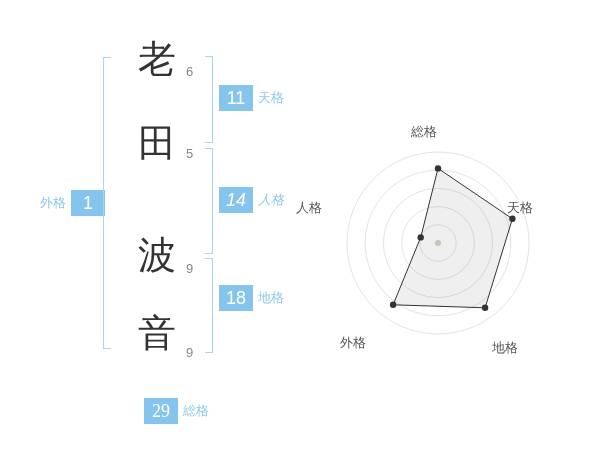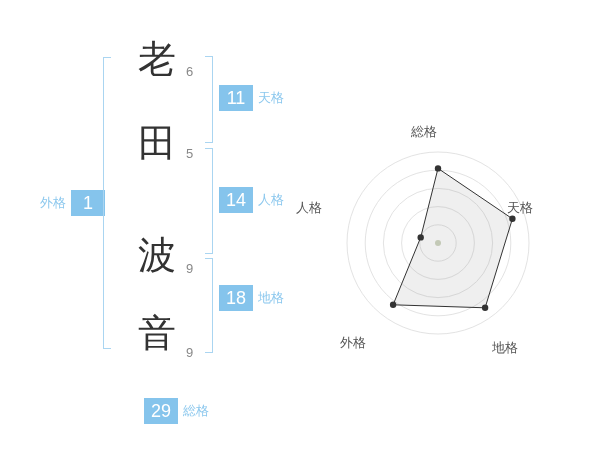--- a/index.html
+++ b/index.html
@@ -57,30 +57,30 @@
   <div class="abs strokes" style="left:186px;top:345px;">9</div>
 
   <div class="abs bracket open-left" style="left:205px;top:56px;height:85px;"></div>
   <div class="abs bracket open-left" style="left:205px;top:148px;height:104px;"></div>
   <div class="abs bracket open-left" style="left:205px;top:258px;height:93px;"></div>
 
   <div class="abs kaku-row" style="left:219px;top:85px;">
     <span class="badge">11</span>
     <span class="kaku-label">天格</span>
   </div>
-  <div class="abs kaku-row" style="left:219px;top:187px;">
+  <div class="abs kaku-row" style="left:219px;top:187px;font-style:italic;">
     <span class="badge">14</span>
     <span class="kaku-label">人格</span>
   </div>
   <div class="abs kaku-row" style="left:219px;top:285px;">
     <span class="badge">18</span>
     <span class="kaku-label">地格</span>
   </div>
 
-  <div class="abs kaku-row" style="left:144px;top:398px;">
+  <div class="abs kaku-row" style="left:144px;top:398px;font-family:Liberation Serif, serif;">
     <span class="badge">29</span>
     <span class="kaku-label">総格</span>
   </div>
 </div>
 
 <div class="abs" style="left:300px;top:0;width:300px;height:470px;">
   <svg id="radar-svg" class="abs" style="left:43px;top:148px;" width="190" height="190" viewBox="0 0 190 190">
       <circle cx="95" cy="95" r="91.0" class="ring"></circle>
       <circle cx="95" cy="95" r="72.8" class="ring"></circle>
       <circle cx="95" cy="95" r="54.6" class="ring"></circle>

